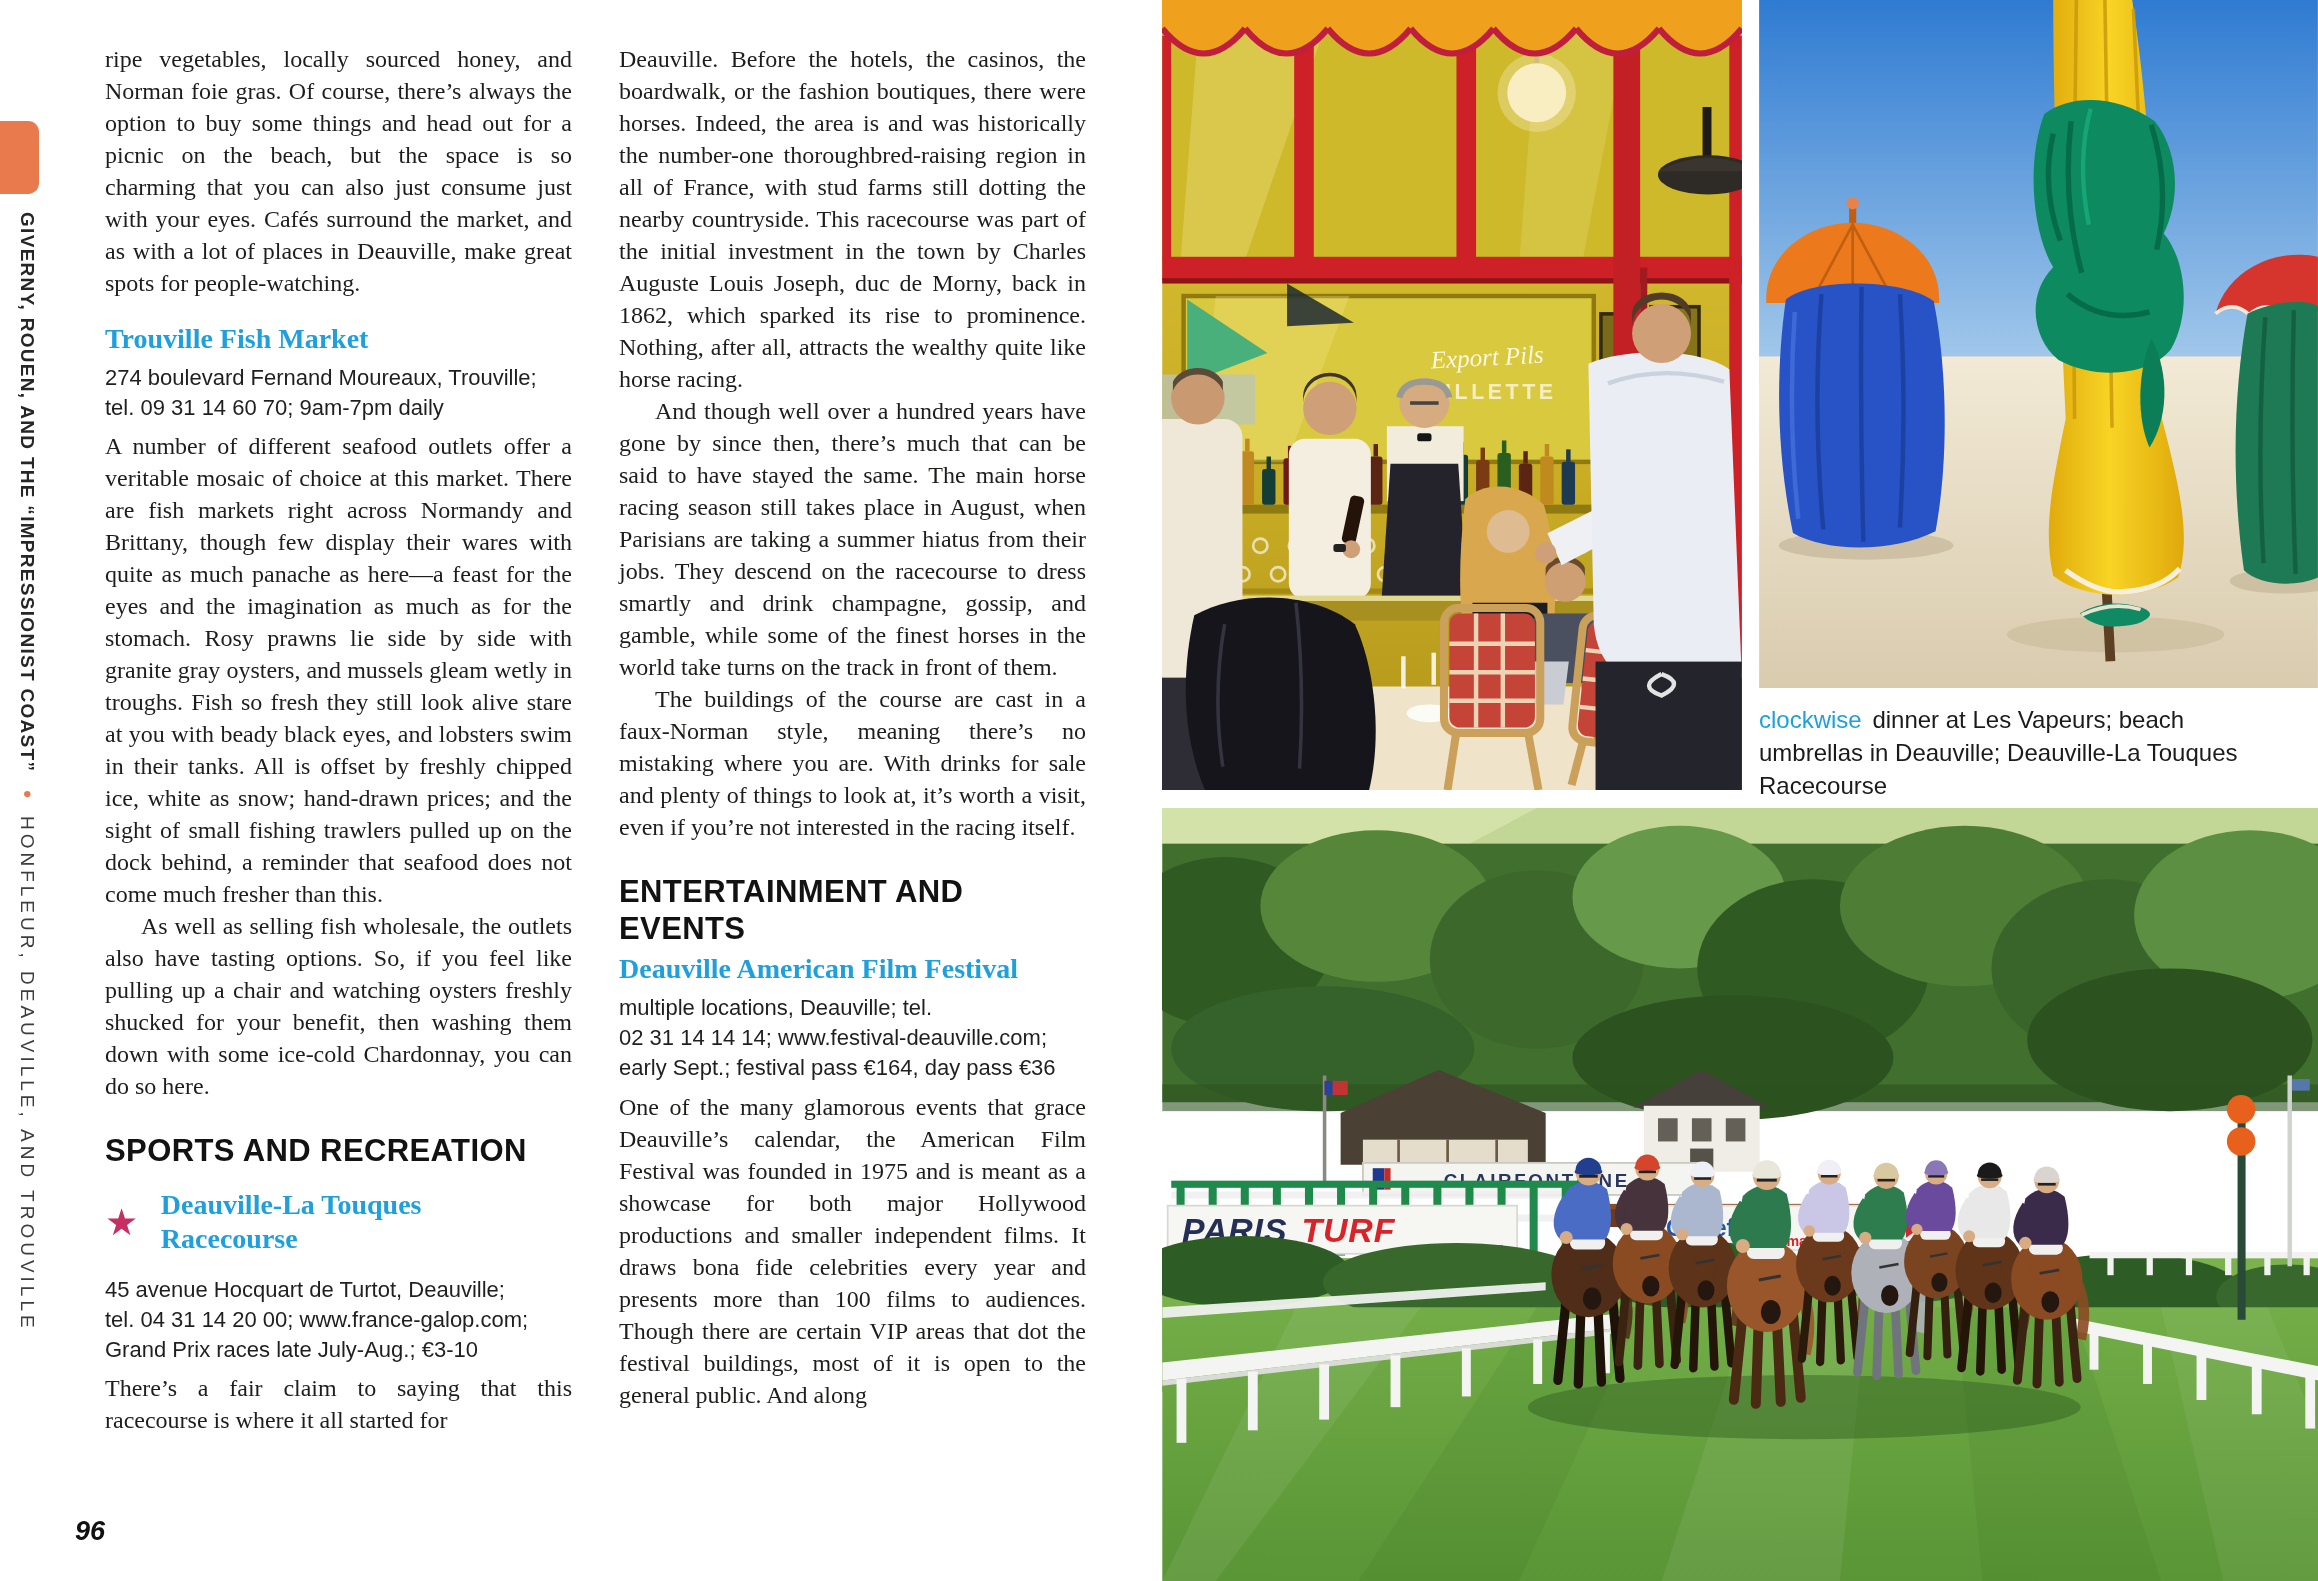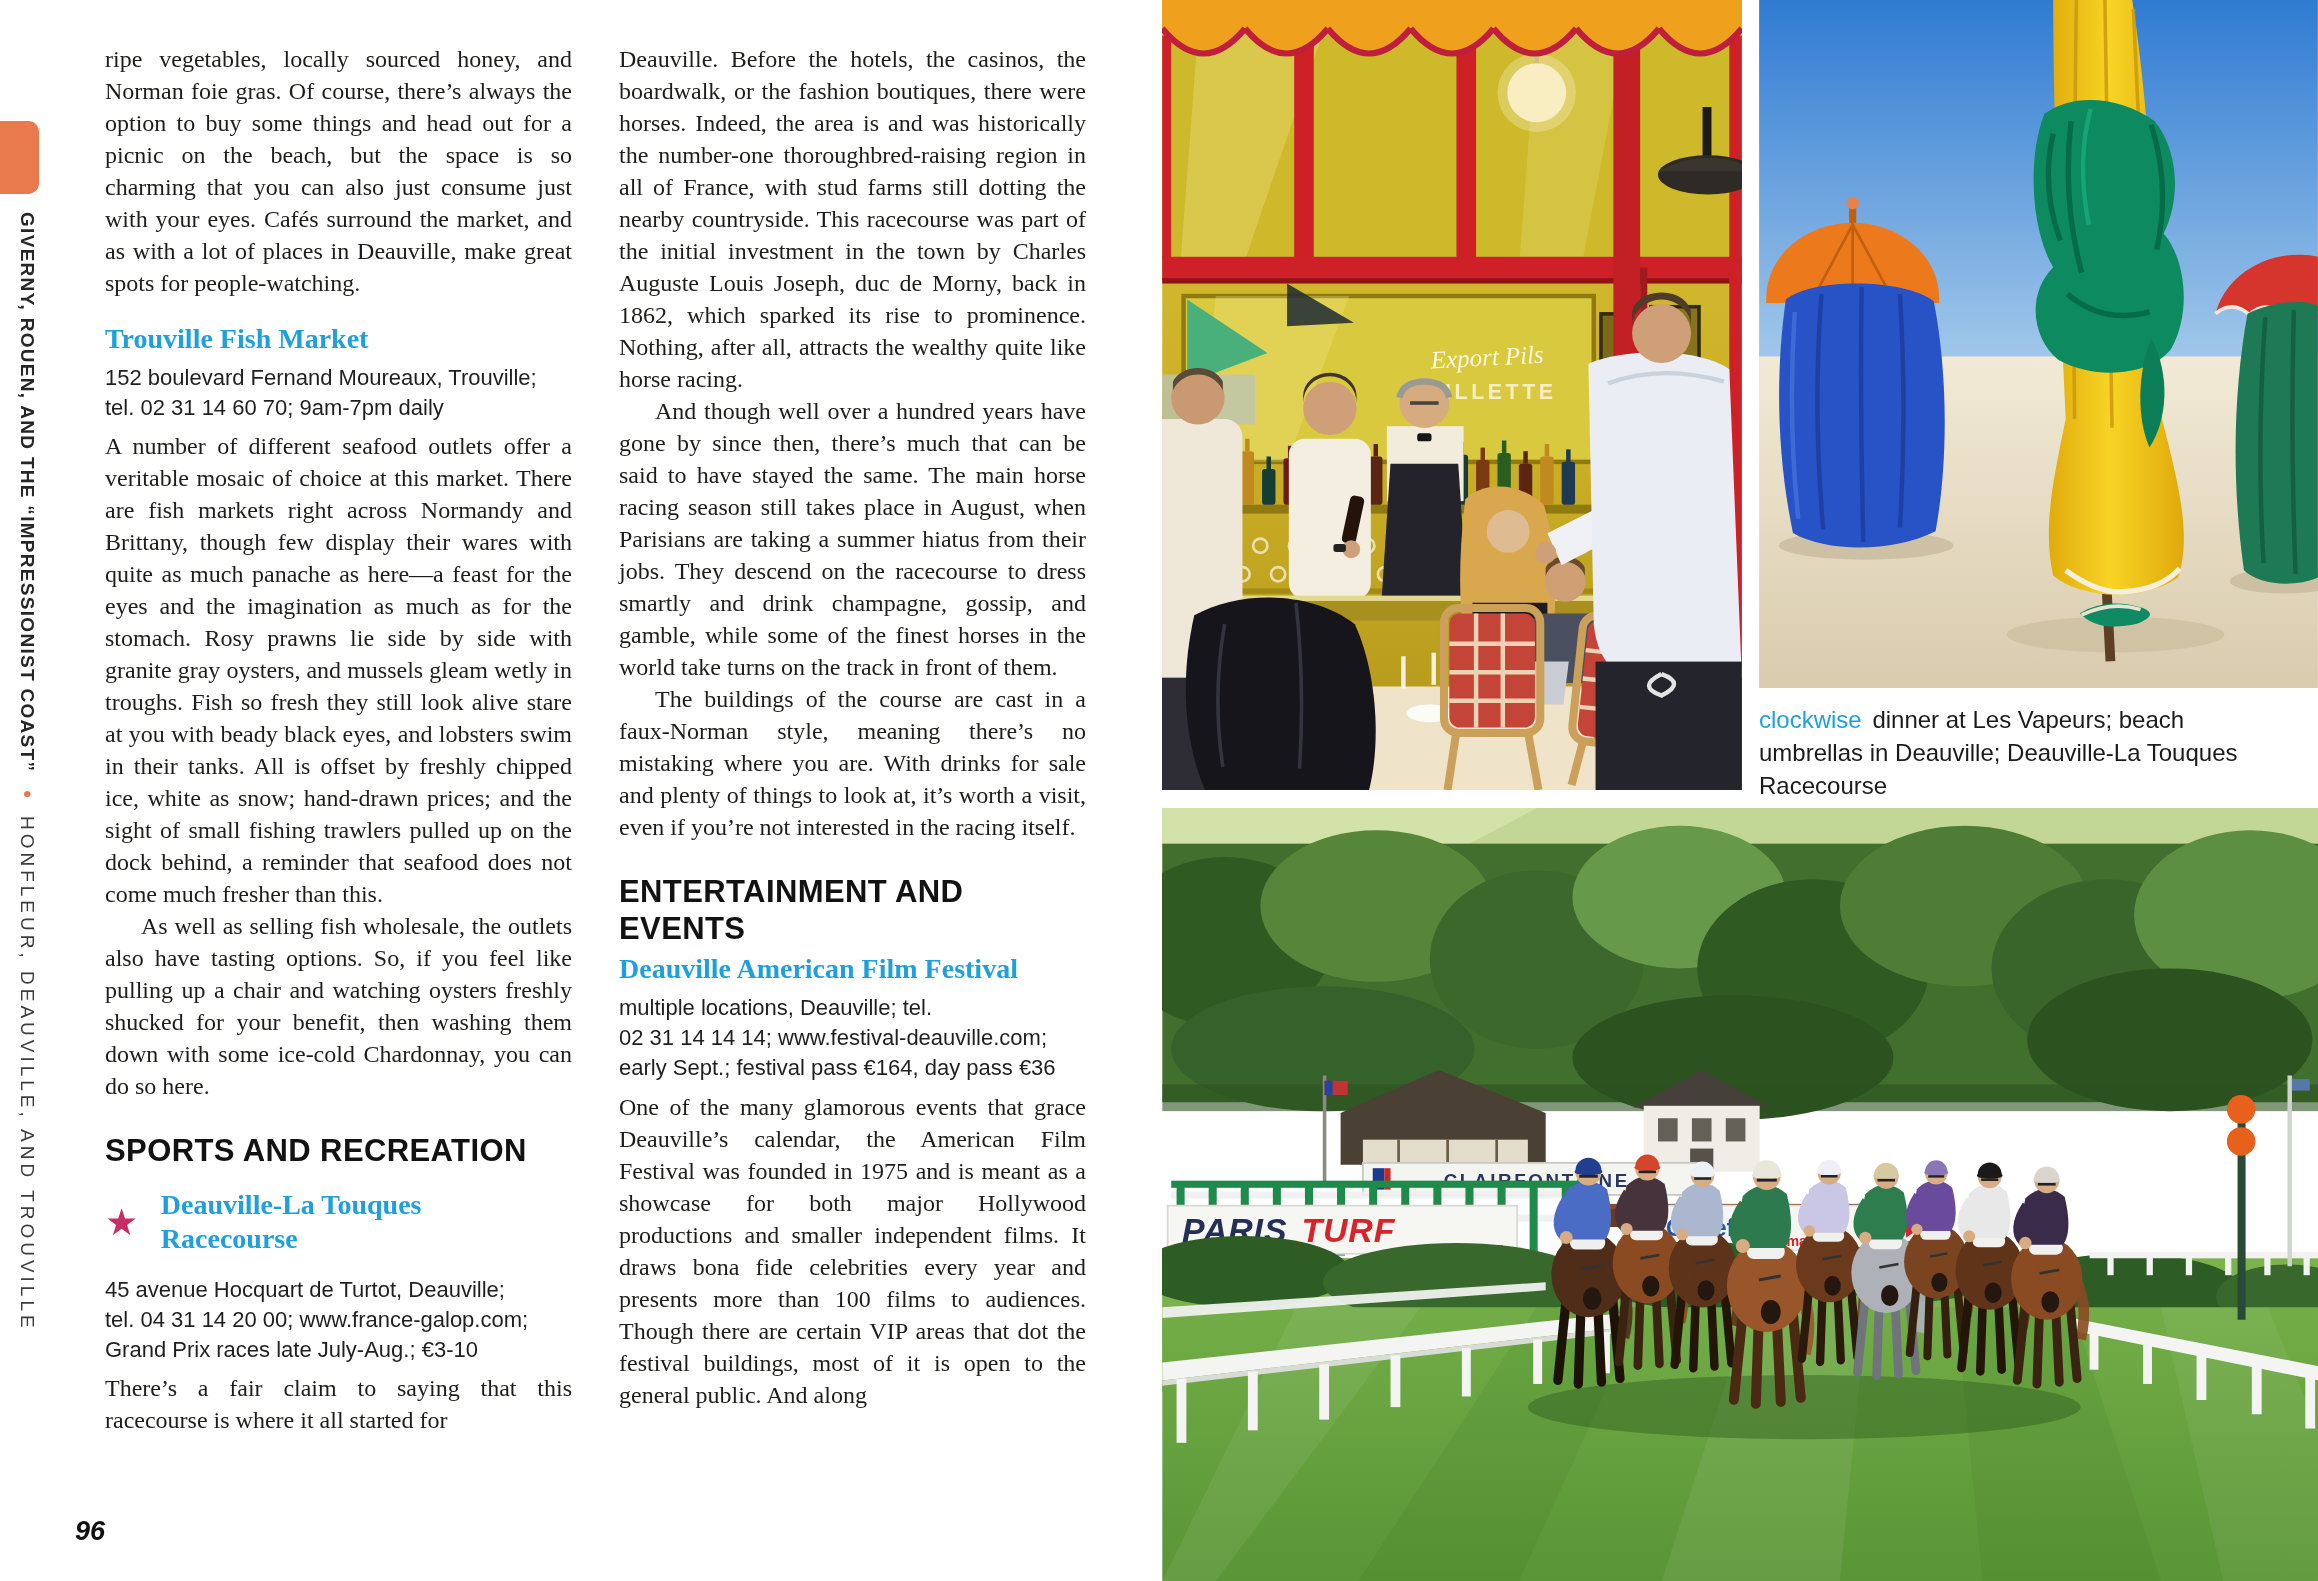--- a/index.html
+++ b/index.html
@@ -66,22 +66,22 @@
     <span class="spine-dot">•</span>
     <span class="spine-chap">HONFLEUR, DEAUVILLE, AND TROUVILLE</span>
   </div>
   <div class="folio">96</div>
 
   <div class="col col1">
     <p class="body">ripe vegetables, locally sourced honey, and Norman foie gras. Of course, there’s always the option to buy some things and head out for a picnic on the beach, but the space is so charming that you can also just consume just with your eyes. Cafés surround the market, and as with a lot of places in Deauville, make great spots for people-watching.</p>
 
     <h3 class="listing-title">Trouville Fish Market</h3>
     <div class="details">
-      <div>152 boulevard Fernand Moureaux, Trouville;</div>
-      <div>tel. 02 31 14 60 70; 9am-7pm daily</div>
+      <div>274 boulevard Fernand Moureaux, Trouville;</div>
+      <div>tel. 09 31 14 60 70; 9am-7pm daily</div>
     </div>
     <p class="body">A number of different seafood outlets offer a veritable mosaic of choice at this market. There are fish markets right across Normandy and Brittany, though few display their wares with quite as much panache as here—a feast for the eyes and the imagination as much as for the stomach. Rosy prawns lie side by side with granite gray oysters, and mussels gleam wetly in troughs. Fish so fresh they still look alive stare at you with beady black eyes, and lobsters swim in their tanks. All is offset by freshly chipped ice, white as snow; hand-drawn prices; and the sight of small fishing trawlers pulled up on the dock behind, a reminder that seafood does not come much fresher than this.</p>
     <p class="body indent">As well as selling fish wholesale, the outlets also have tasting options. So, if you feel like pulling up a chair and watching oysters freshly shucked for your benefit, then washing them down with some ice-cold Chardonnay, you can do so here.</p>
 
     <h2 class="section">SPORTS AND RECREATION</h2>
     <div class="starline">
       <span class="star">★</span>
       <h3 class="listing-title">Deauville-La Touques Racecourse</h3>
     </div>
     <div class="details">

